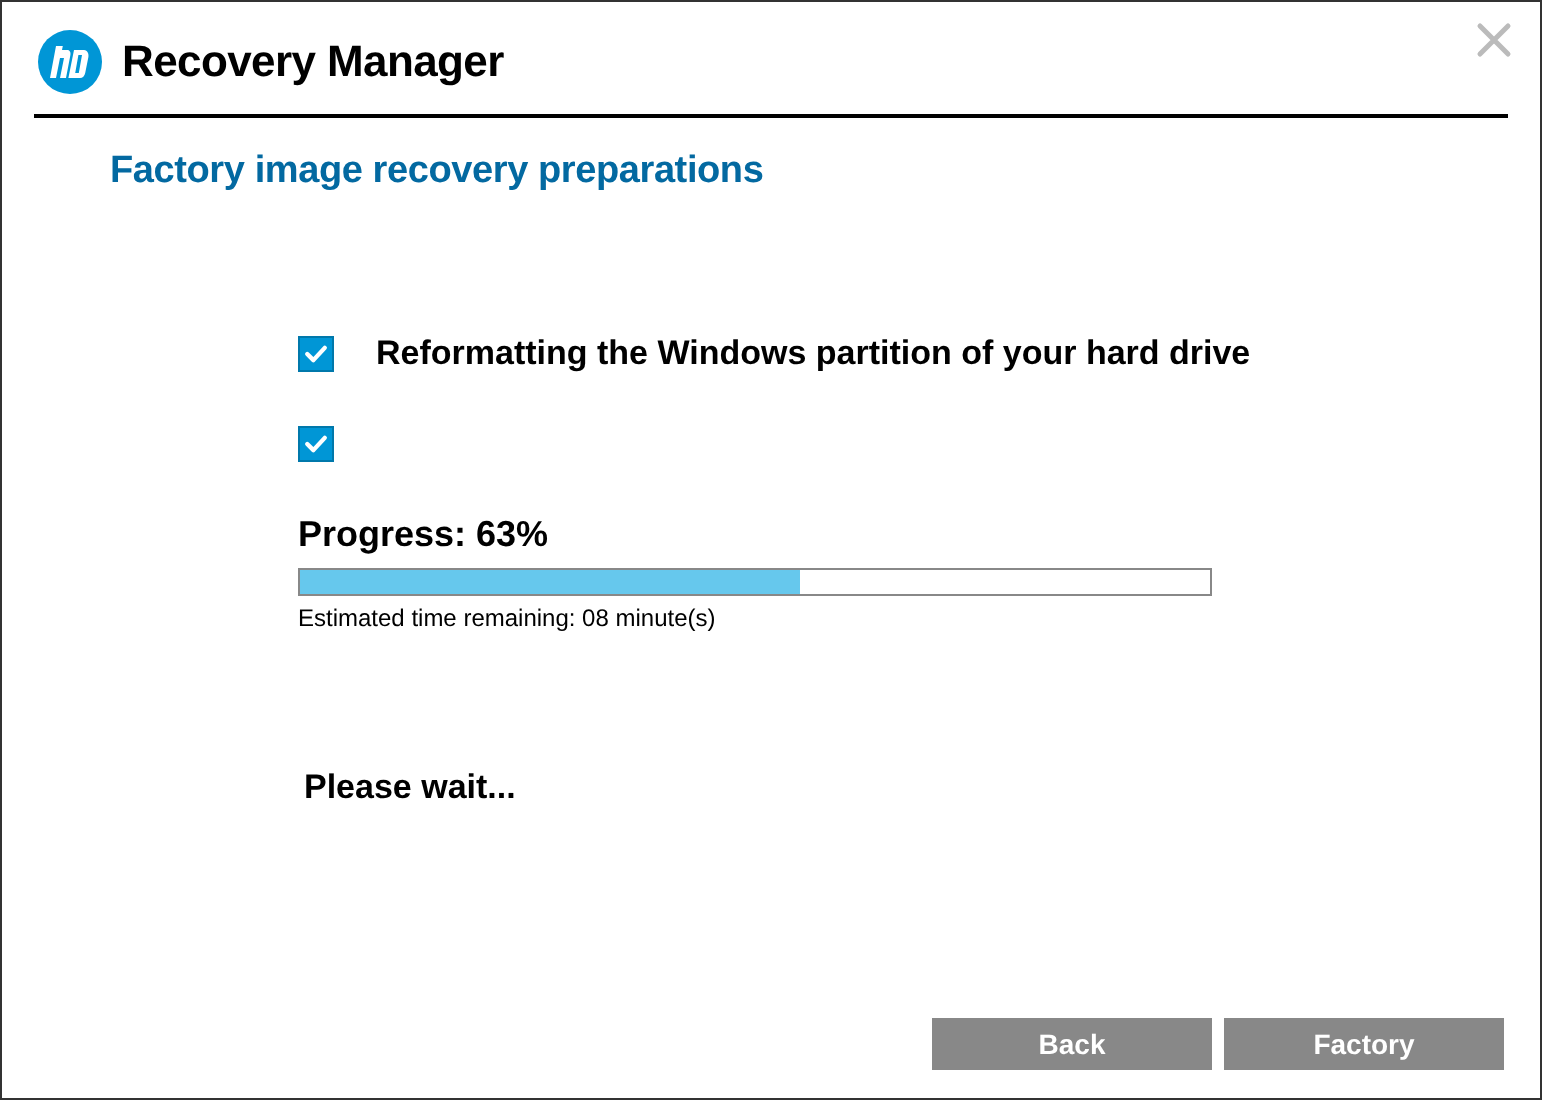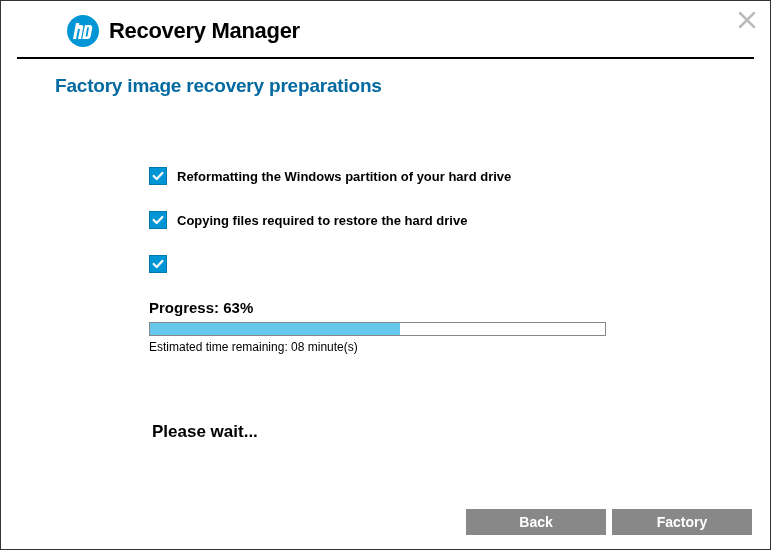--- a/index.html
+++ b/index.html
@@ -10,21 +10,20 @@
       background: #fff;
       border: 1px solid #333;
       position: relative;
       overflow: hidden;
     }
     .header {
       display: flex;
       align-items: center;
       padding: 14px 18px 10px 18px;
       position: relative;
-      margin-left: 48px;
     }
     .logo {
       width: 32px;
       height: 32px;
       margin-right: 10px;
       flex-shrink: 0;
     }
     .app-title {
       font-size: 22px;
       font-weight: 900;
@@ -68,29 +67,30 @@
       height: 18px;
       background: #0096d6;
       border: 1px solid #0078ab;
       display: flex;
       align-items: center;
       justify-content: center;
       margin-right: 10px;
       flex-shrink: 0;
     }
     .step-label {
-      font-size: 13px;
+      font-size: 17px;
       font-weight: 700;
       color: #000;
+      margin-left: 11px;
     }
     .progress-section {
       margin-top: 18px;
     }
     .progress-label {
-      font-size: 15px;
+      font-size: 18px;
       font-weight: 700;
       color: #000;
       margin-bottom: 6px;
     }
     .progress-bar {
       width: 457px;
       height: 14px;
       border: 1px solid #888;
       background: #fff;
       position: relative;
@@ -157,28 +157,20 @@
 
   <div class="step">
     <div class="checkbox">
       <svg viewBox="0 0 16 16" width="14" height="14">
           <path d="M3 8 L6.5 11.5 L13 4.5" stroke="#fff" stroke-width="2.5" fill="none" stroke-linecap="round" stroke-linejoin="round"></path>
         </svg>
     </div>
     <div class="step-label">Reformatting the Windows partition of your hard drive</div>
   </div>
 
-  <div class="step">
-    <div class="checkbox">
-      <svg viewBox="0 0 16 16" width="14" height="14">
-          <path d="M3 8 L6.5 11.5 L13 4.5" stroke="#fff" stroke-width="2.5" fill="none" stroke-linecap="round" stroke-linejoin="round"></path>
-        </svg>
-    </div>
-    <div class="step-label">Copying files required to restore the hard drive</div>
-  </div>
 
   <div class="step">
     <div class="checkbox">
       <svg viewBox="0 0 16 16" width="14" height="14">
           <path d="M3 8 L6.5 11.5 L13 4.5" stroke="#fff" stroke-width="2.5" fill="none" stroke-linecap="round" stroke-linejoin="round"></path>
         </svg>
     </div>
   </div>
 
   <div class="progress-section">

